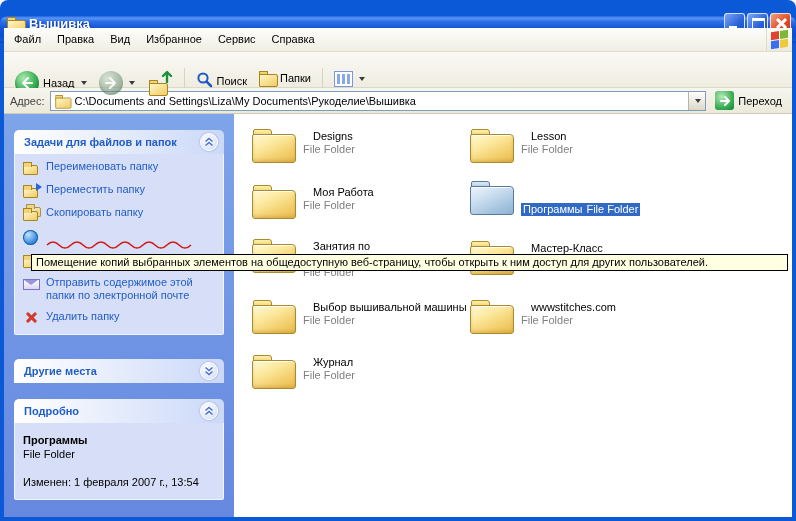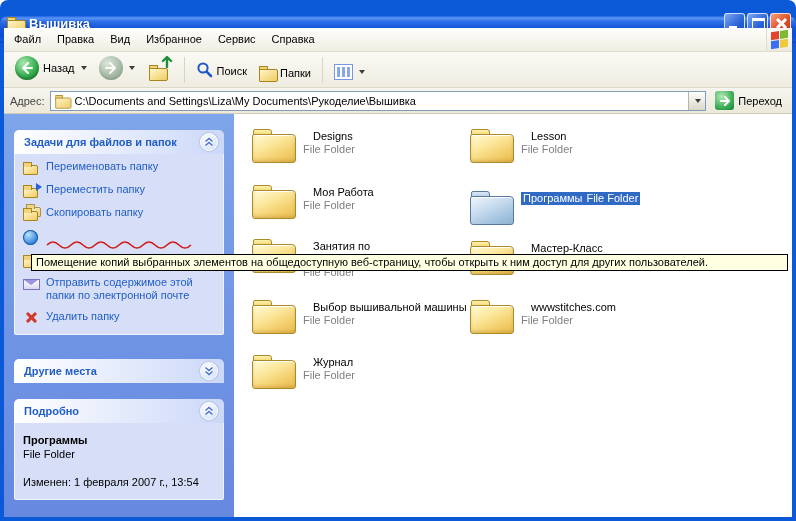--- a/index.html
+++ b/index.html
@@ -25,21 +25,21 @@
 .menubar{height:24px;display:flex;align-items:center;background:linear-gradient(#fdfdfb,#f0eee3);border-bottom:1px solid #dfdccb;position:relative;padding-left:2px;flex:none;}
 .menu-item{padding:9px 8px;line-height:23px;color:#000;}
 .winlogo{position:absolute;right:0;top:0;bottom:0;width:26px;border-left:1px solid #dfdccb;display:flex;align-items:center;justify-content:center;background:linear-gradient(#fdfdfb,#eceadf);}
 .flag{display:grid;grid-template-columns:8px 8px;grid-template-rows:8px 8px;gap:1px;transform:skewY(-8deg);}
 .flag i{display:block;}
 .flag i:nth-child(1){background:#e3442f;}
 .flag i:nth-child(2){background:#7db932;}
 .flag i:nth-child(3){background:#3b6ff0;}
 .flag i:nth-child(4){background:#f0c93a;}
 
-.toolbar{height:36px;display:flex;align-items:flex-end;gap:2px;padding:4px 6px;border-bottom:1px solid #ddd9c8;background:linear-gradient(#faf9f5,#efede0);flex:none;}
+.toolbar{height:36px;display:flex;align-items:flex-start;gap:2px;padding:16px 6px;border-bottom:1px solid #ddd9c8;background:linear-gradient(#faf9f5,#efede0);flex:none;}
 .tbtn{display:flex;align-items:center;gap:4px;padding:3px 5px;border-radius:3px;color:#000;}
 .nav-circle{width:24px;height:24px;border-radius:50%;background:radial-gradient(circle at 35% 30%,#a9e7ae,#39b054 55%,#137f32);display:flex;align-items:center;justify-content:center;box-shadow:inset 0 -2px 3px rgba(0,60,0,.35);flex:none;}
 .nav-circle.disabled{filter:grayscale(.7) opacity(.6);}
 .dd{width:0;height:0;border-left:3px solid transparent;border-right:3px solid transparent;border-top:4px solid #3c3c3c;margin-left:2px;}
 .sep{width:1px;height:26px;background:#d8d4c4;margin:0 4px;flex:none;}
 .upwrap{position:relative;width:26px;height:24px;}
 .upwrap .mfolder{position:absolute;left:2px;bottom:1px;}
 .upwrap svg{position:absolute;right:0;top:-1px;}
 .views-icon{width:19px;height:16px;border:1px solid #7a96df;background:#fff;display:grid;grid-template-columns:1fr 1fr 1fr;gap:2px;padding:2px;}
 .views-icon i{background:#88a9e8;display:block;}
@@ -325,21 +325,21 @@
           <span class="bfolder">
               <span class="tab"></span>
               <span class="bd"></span>
             </span>
           <span class="labels">
               <div class="fname">Моя Работа</div>
               <div class="ftype">File Folder</div>
             </span>
         </div>
 
-        <div class="file-item selected" style="left:236px;top:76px;">
+        <div class="file-item selected" style="left:236px;top:66px;align-items:flex-end;">
           <span class="bfolder blue">
               <span class="tab"></span>
               <span class="bd"></span>
             </span>
           <span class="labels"><div class="fname">Программы</div><div class="ftype">File Folder</div></span>
         </div>
 
         <div class="file-item" style="left:18px;top:124px;">
           <span class="bfolder">
               <span class="tab"></span>

